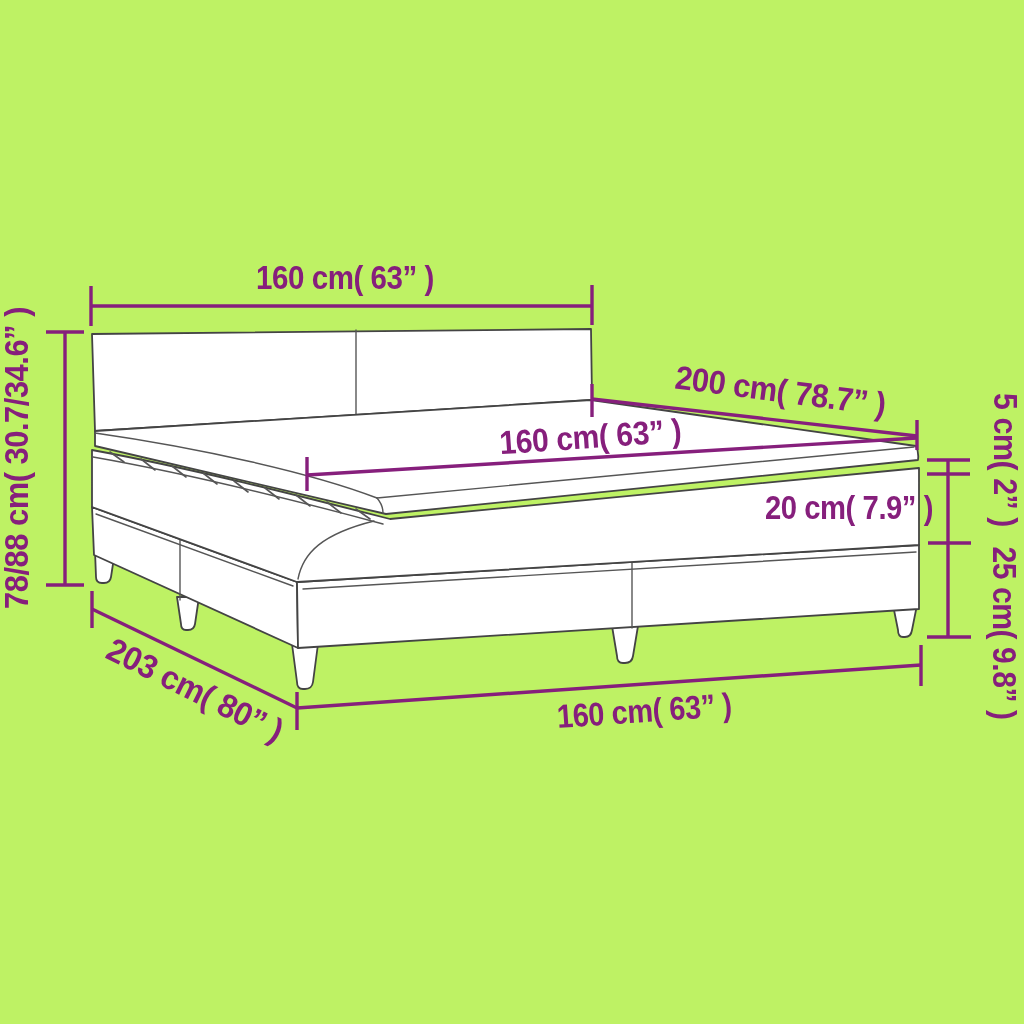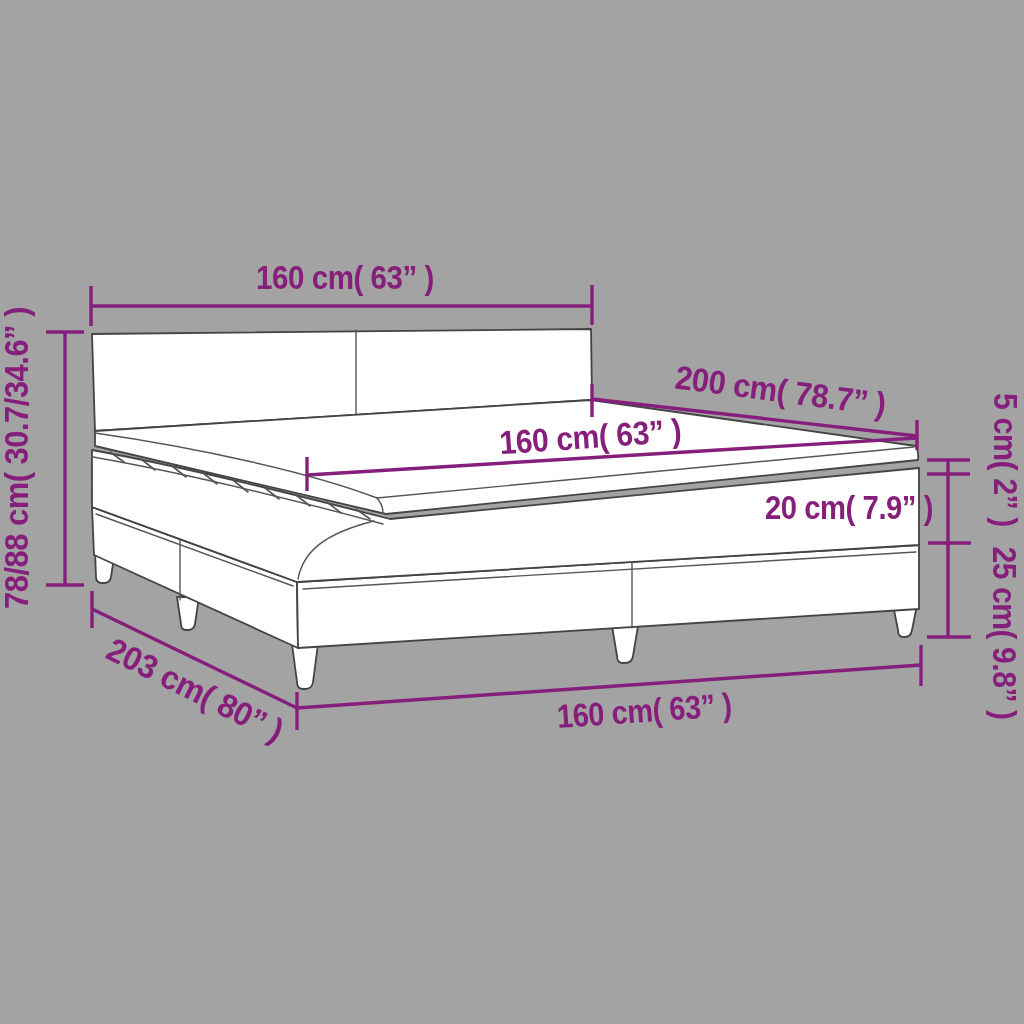--- a/index.html
+++ b/index.html
@@ -1,16 +1,16 @@
 <!DOCTYPE html>
 <html><head>
 <meta charset="utf-8">
 <style>
   html,body{margin:0;padding:0;background:#ffffff;}
-  .stage{width:1024px;height:1024px;position:relative;background:#a3a3a3;overflow:hidden;}
+  .stage{width:1024px;height:1024px;position:relative;background:#bef264;overflow:hidden;}
   svg{display:block;}
   .face{fill:#ffffff;stroke:#444444;stroke-width:1.8;stroke-linejoin:round;stroke-linecap:round;}
   .thin{fill:none;stroke:#565656;stroke-width:1.4;stroke-linejoin:round;stroke-linecap:round;}
   .dim{fill:none;stroke-width:3.4;stroke-linecap:butt;}
   .dimtext{font-family:"Liberation Sans","DejaVu Sans",sans-serif;font-weight:700;font-size:33px;letter-spacing:-0.5px;}
 </style>
 </head>
 <body>
 
 <div class="stage">

